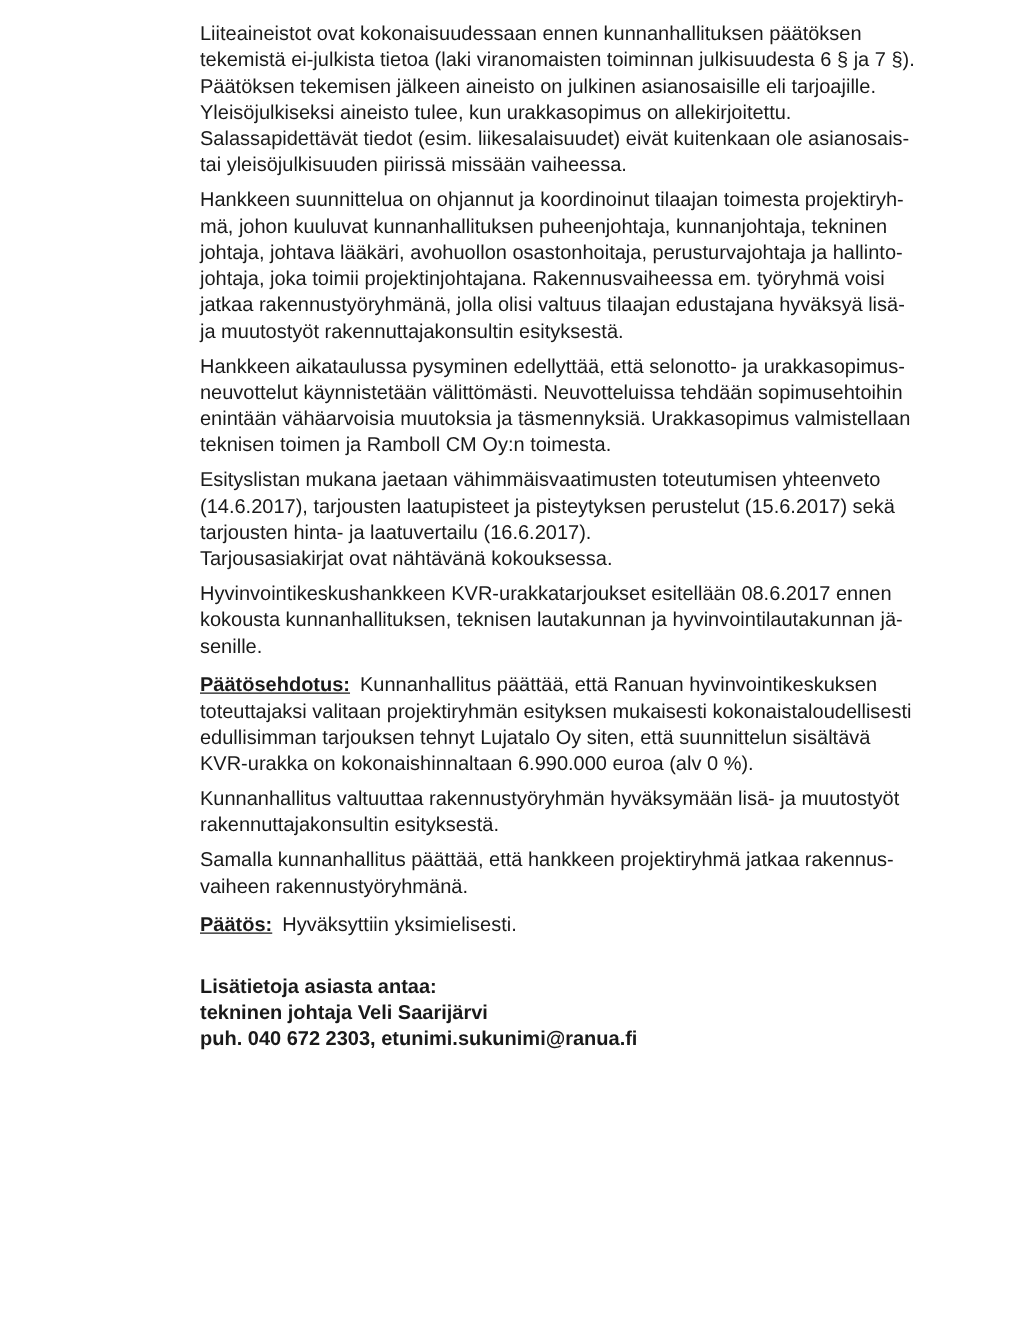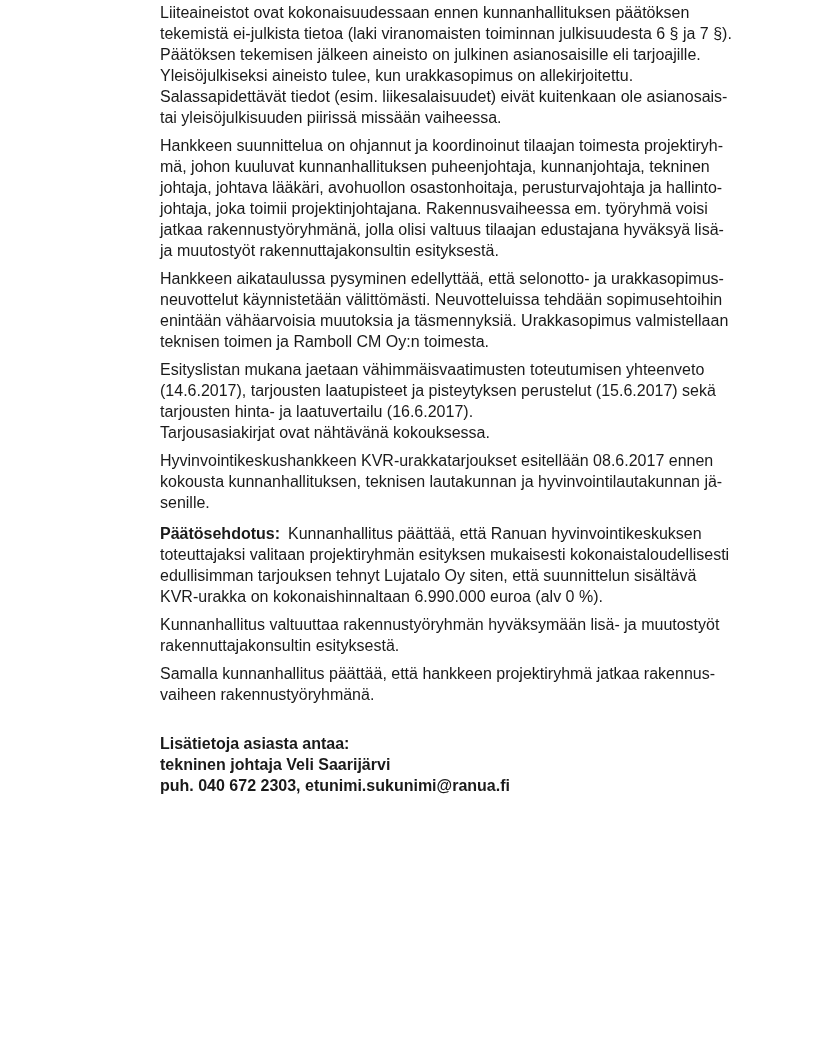--- a/index.html
+++ b/index.html
@@ -8,33 +8,34 @@
     background: #ffffff;
   }
   body {
     width: 816px;
     height: 1056px;
     font-family: "Liberation Sans", "DejaVu Sans", sans-serif;
     color: #1a1a1a;
     overflow: hidden;
   }
   main {
-    padding: 2px 0 0 160px;
+    padding: 17px 0 0 160px;
     width: 652px;
   }
   p {
     margin: 0 0 7px 0;
     font-size: 16px;
     line-height: 21px;
     white-space: pre-line;
   }
   p.gap-lg { margin-top: 10px; }
   p.gap-xl { margin-top: 28px; font-weight: bold; }
   .label {
     font-weight: bold;
+    text-decoration: underline;
     margin-right: 8px;
     white-space: pre-line;
   }
   .t { white-space: pre-line; }
 </style>
 </head>
 <body>
 
 <main>
   <p>Liiteaineistot ovat kokonaisuudessaan ennen kunnanhallituksen päätöksen
@@ -61,16 +62,17 @@
 kokousta kunnanhallituksen, teknisen lautakunnan ja hyvinvointilautakunnan jä-
 senille.</p>
   <p class="gap-lg"><span class="label">Päätösehdotus:</span><span class="t">Kunnanhallitus päättää, että Ranuan hyvinvointikeskuksen
 toteuttajaksi valitaan projektiryhmän esityksen mukaisesti kokonaistaloudellisesti
 edullisimman tarjouksen tehnyt Lujatalo Oy siten, että suunnittelun sisältävä
 KVR-urakka on kokonaishinnaltaan 6.990.000 euroa (alv 0 %).</span></p>
   <p>Kunnanhallitus valtuuttaa rakennustyöryhmän hyväksymään lisä- ja muutostyöt
 rakennuttajakonsultin esityksestä.</p>
   <p>Samalla kunnanhallitus päättää, että hankkeen projektiryhmä jatkaa rakennus-
 vaiheen rakennustyöryhmänä.</p>
+  <p class="gap-lg"><span class="label">Päätös:</span><span class="t">Hyväksyttiin yksimielisesti.</span></p>
   <p class="gap-xl">Lisätietoja asiasta antaa:
 tekninen johtaja Veli Saarijärvi
 puh. 040 672 2303, etunimi.sukunimi@ranua.fi</p>
 </main>
 
 </body></html>

